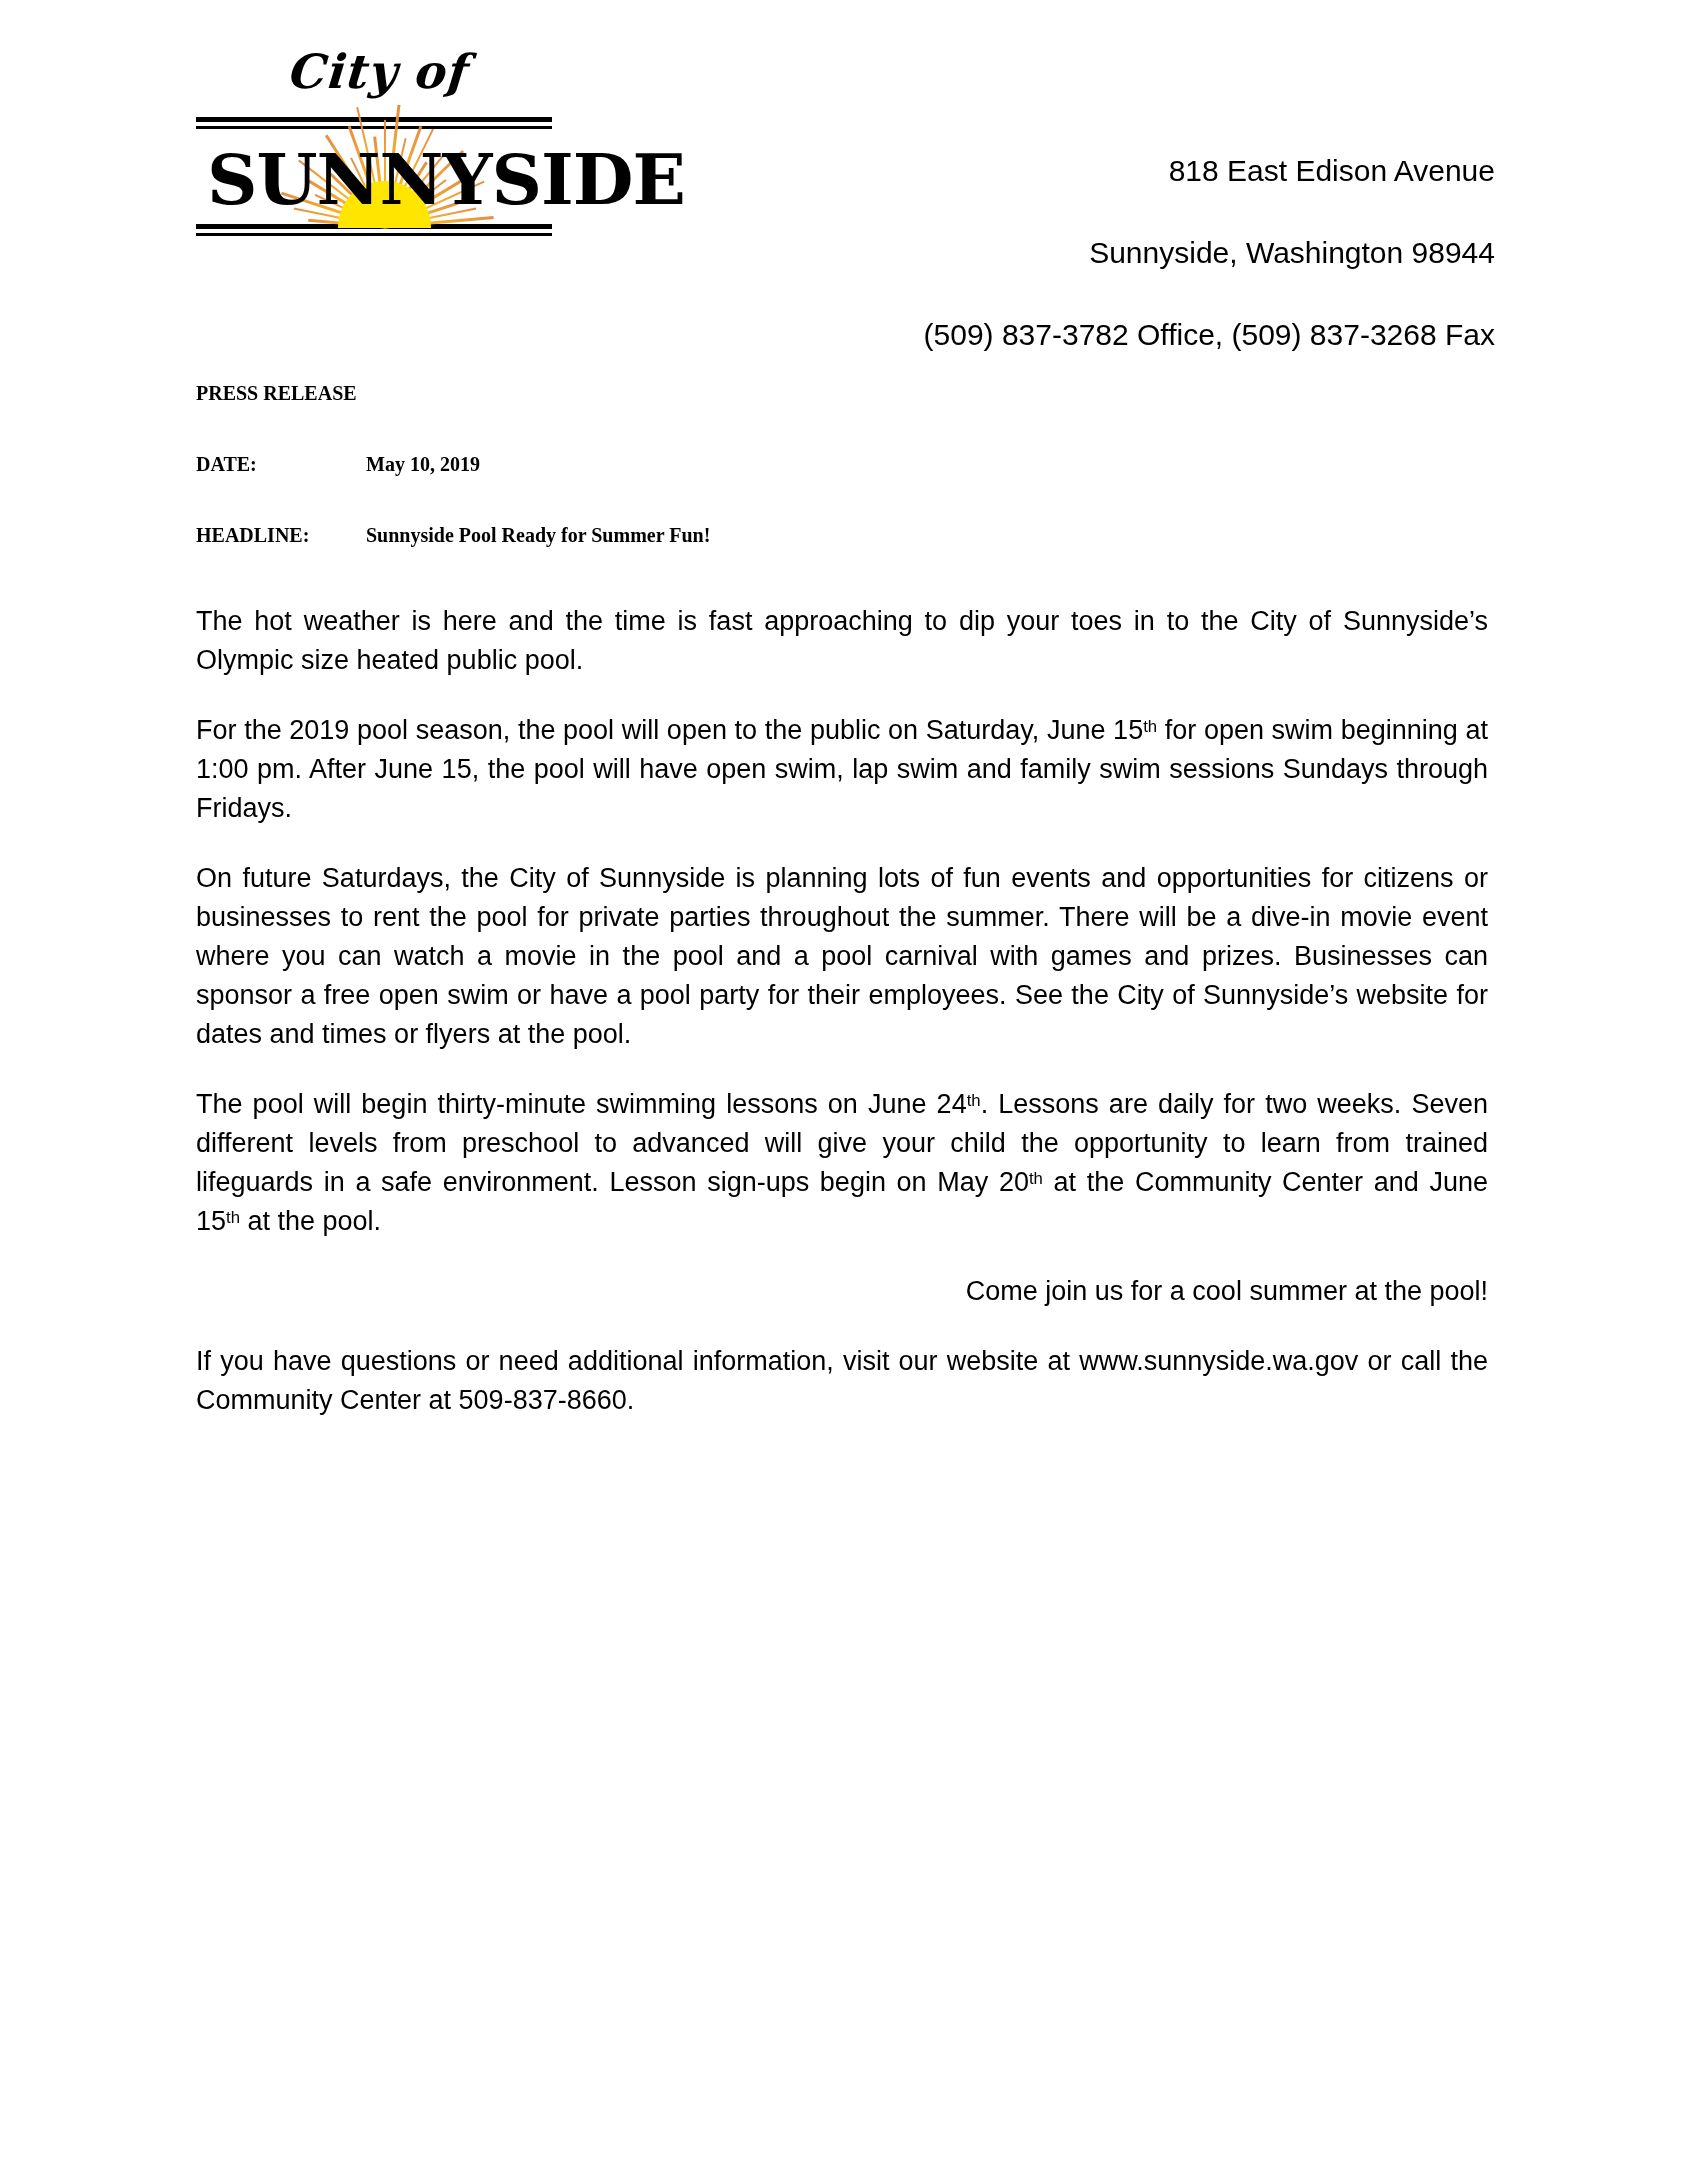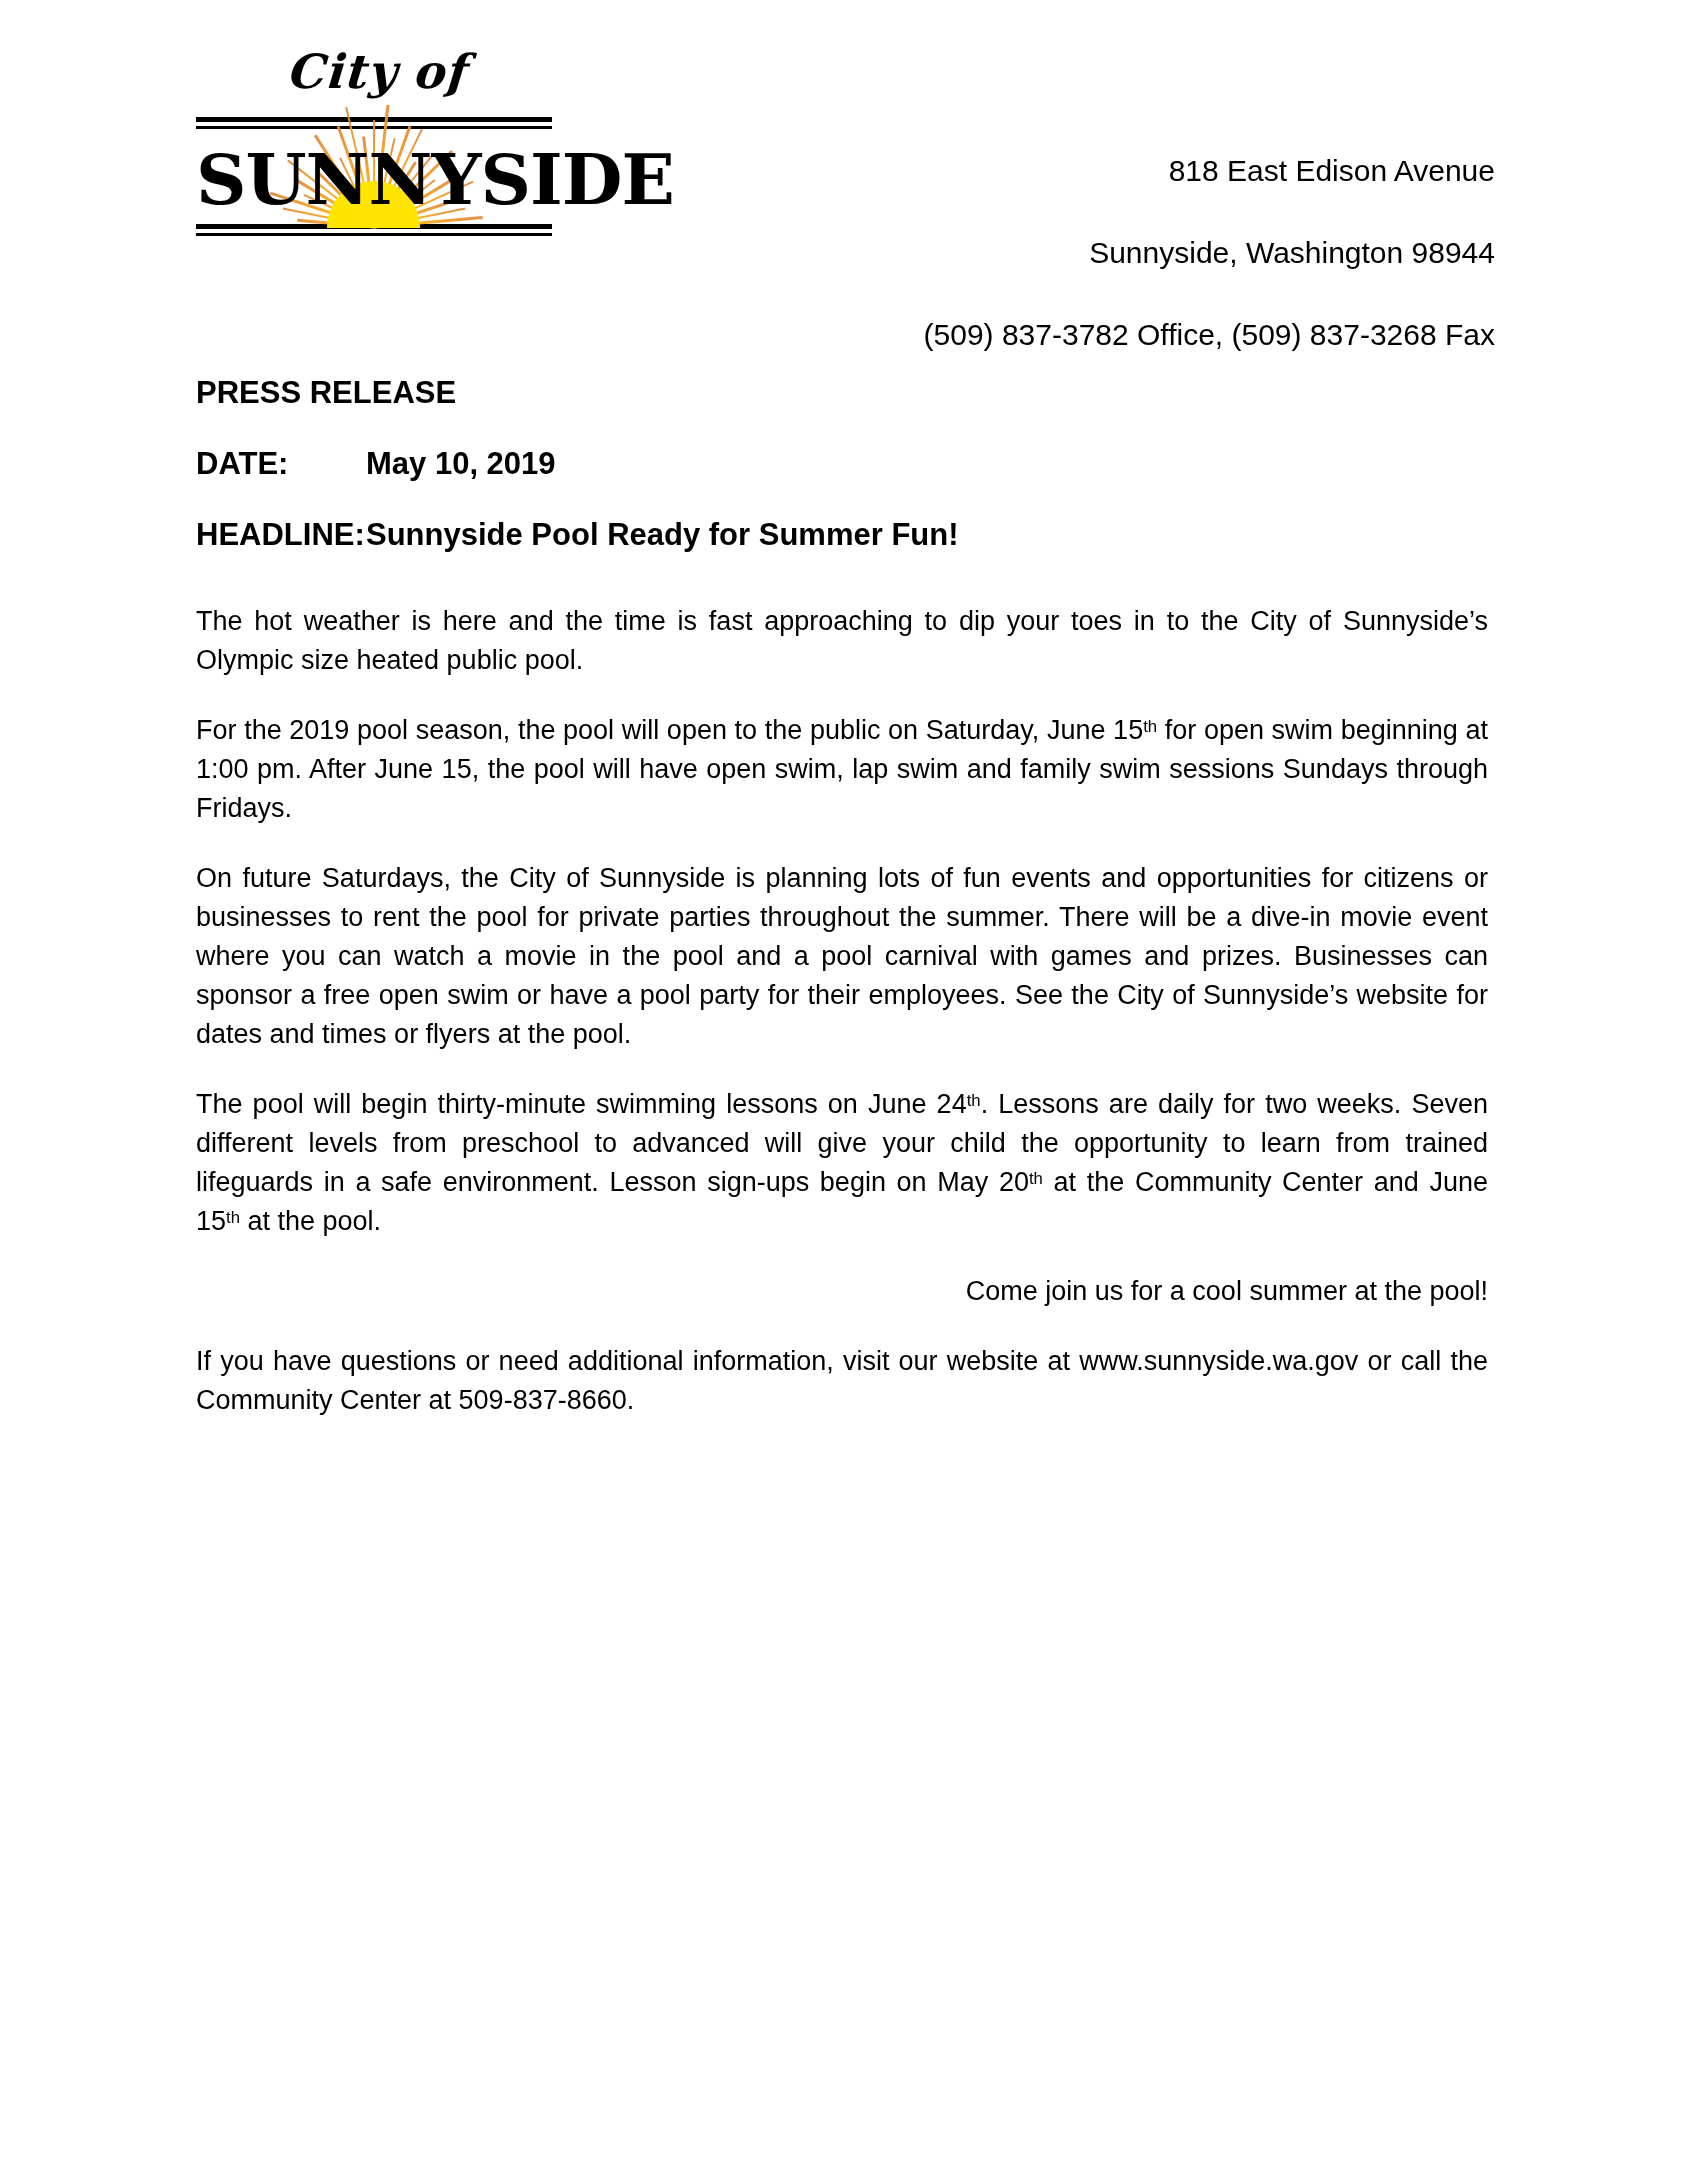--- a/index.html
+++ b/index.html
@@ -73,21 +73,21 @@
     width: 100%;
   }
   .rule-thin {
     height: 3px;
     background: #000000;
     width: 100%;
     margin-top: 4px;
   }
   .logo-mid {
     position: absolute;
-    left: 8px;
+    left: 19px;
     top: 92px;
     width: 356px;
     height: 95px;
   }
   .sunburst {
     position: absolute;
     left: 50%;
     bottom: 0px;
     width: 0;
     height: 0;
@@ -176,25 +176,26 @@
 
   
   .doc-body {
     position: absolute;
     left: 196px;
     top: 376px;
     width: 1292px;
   }
 
   .label-line {
-    font-size: 31px;
+    font-size: 20px;
     font-weight: 700;
     line-height: 34px;
     margin: 0 0 37px 0;
     white-space: nowrap;
+    font-family: Liberation Serif, serif;
   }
   .label-line .lbl {
     display: inline-block;
     width: 170px;
   }
   .label-line.tight { }
 
   .spacer-after-headline { height: 13px; }
 
   p.para {

